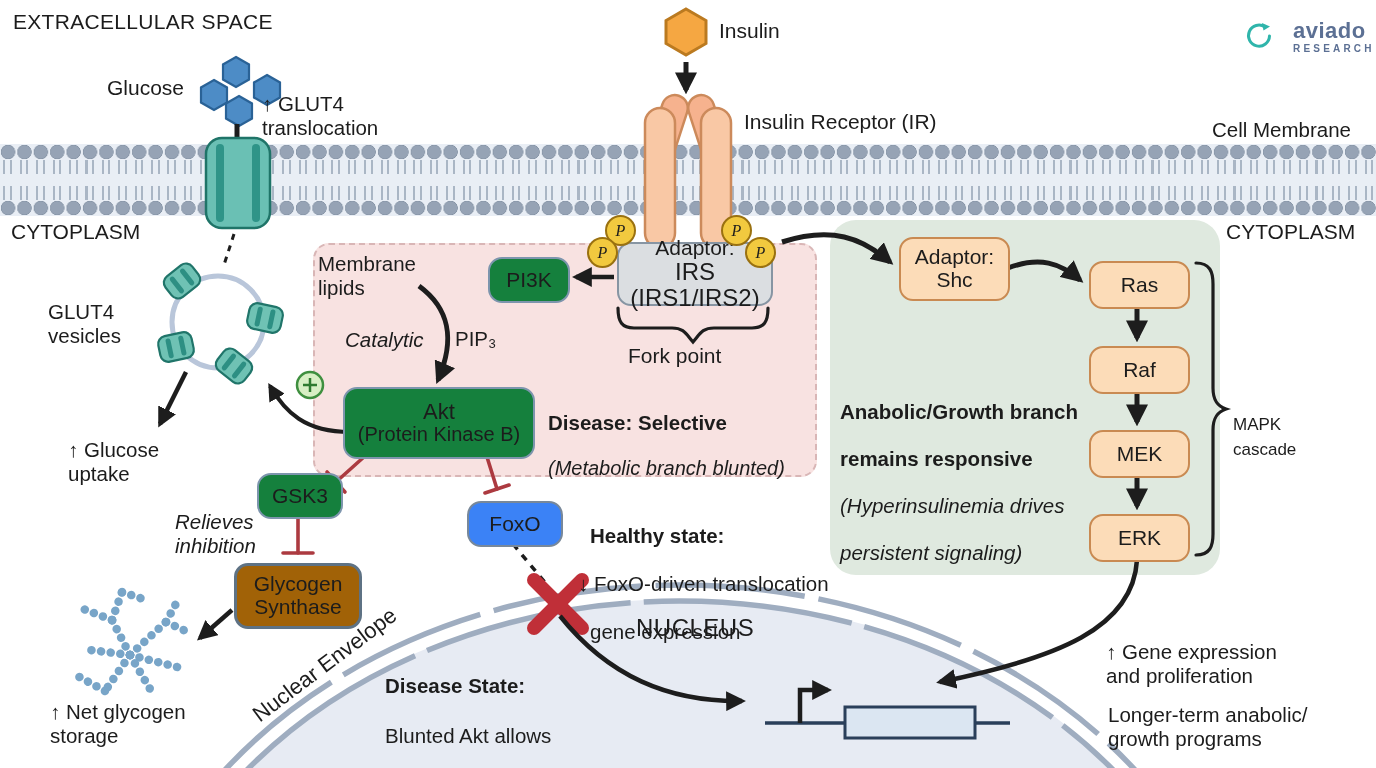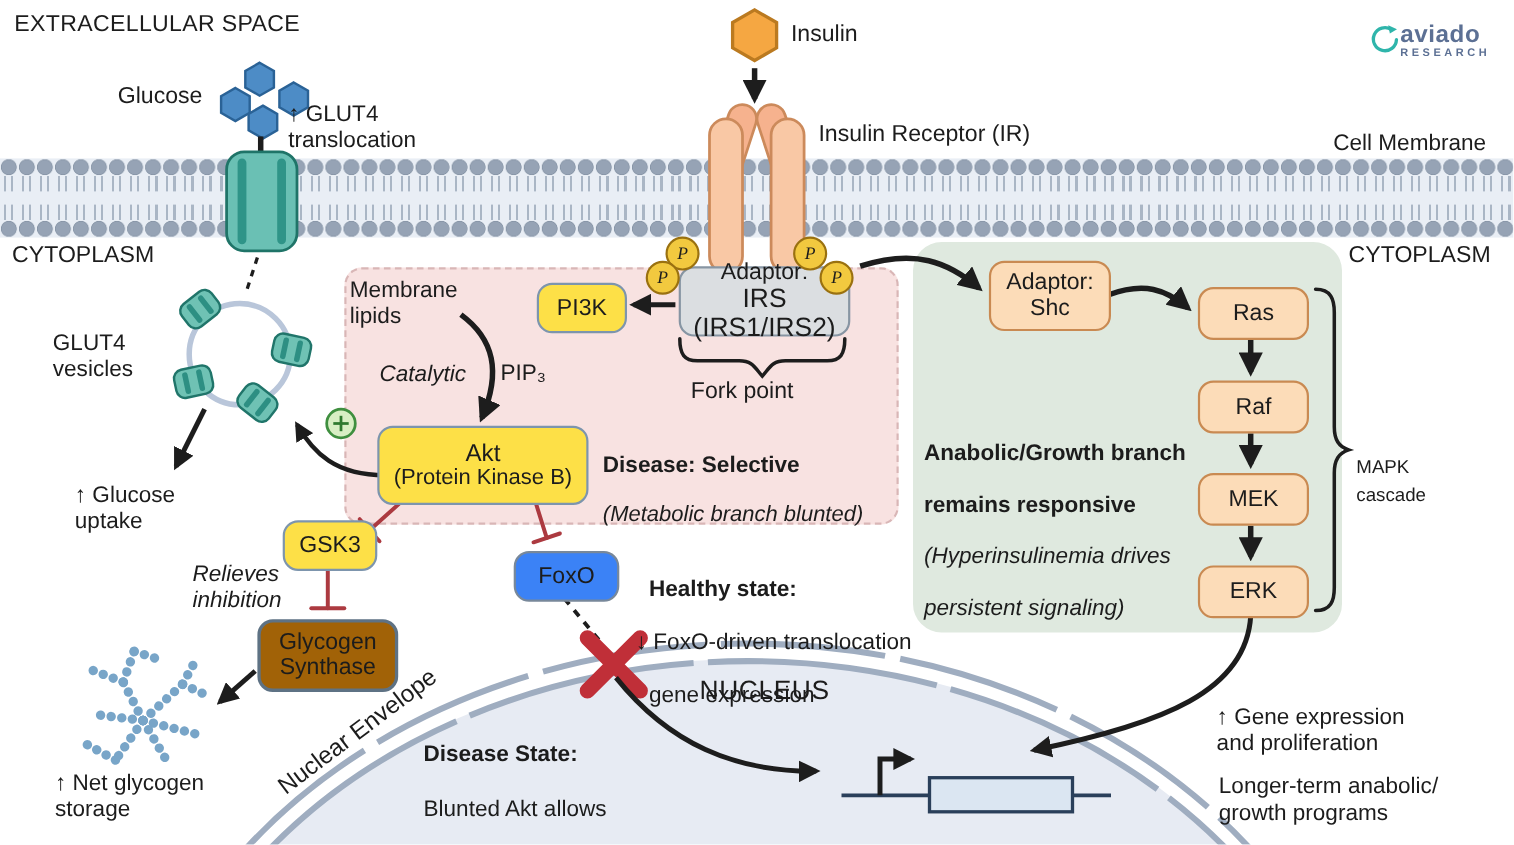--- a/index.html
+++ b/index.html
@@ -11,35 +11,35 @@
   #growth-panel{left:830px;top:220px;width:390px;height:355px;background:#dfe9df;border-radius:26px;}
   #membrane{position:absolute;left:0;top:144px;width:1376px;height:72px;background:#e9eef5;z-index:1;}
   .mem-heads{position:absolute;left:0;width:100%;height:16px;
       background-image:radial-gradient(circle at 8px 8px,#96a3b5 6.2px,#8492a4 6.9px,rgba(0,0,0,0) 7.5px);
       background-size:16.4px 16px;}
   .mem-tails{position:absolute;left:0;width:100%;height:14px;
       background-image:repeating-linear-gradient(90deg,rgba(0,0,0,0) 0 3.5px,#aab6c5 3.5px 5.5px,rgba(0,0,0,0) 5.5px 10px,#aab6c5 10px 12px,rgba(0,0,0,0) 12px 16.4px);}
   #overlay{position:absolute;left:0;top:0;z-index:2;}
   .box{position:absolute;z-index:3;display:flex;flex-direction:column;align-items:center;justify-content:center;
       text-align:center;border-radius:14px;line-height:1.08;font-size:21px;}
-  .box.blue{background:#fde047;border:2.5px solid #7d95ad;}
+  .box.blue{background:#15803d;border:2.5px solid #7d95ad;}
   .box.grayb{background:#dbdee1;border:2.5px solid #8795a3;}
   .box.grayl{background:#3b82f6;border:2.5px solid #78889a;}
   .box.grayd{background:#a16207;border:3px solid #5e7284;}
   .box.orange{background:#fcdcb8;border:2.5px solid #c98a52;}
   .box .sm{font-size:24px;}
   .lbl{position:absolute;z-index:3;font-size:20.5px;white-space:pre-line;}
   .ctr{}
   .b{font-weight:bold;}
   .i{font-style:italic;}
   .pcircle{position:absolute;z-index:4;width:27px;height:27px;border-radius:50%;background:#f2c93f;
       border:2.5px solid #9a7110;display:flex;align-items:center;justify-content:center;
       font-family:"Liberation Serif","DejaVu Serif",serif;font-style:italic;font-size:16px;}
   #brand{position:absolute;left:1243px;top:20px;z-index:3;display:flex;align-items:flex-start;}
-  #brand .txt{display:flex;flex-direction:column;line-height:1;}
+  #brand .txt{display:flex;flex-direction:column;line-height:1;margin-left:20px;}
   #brand .name{font-size:22px;font-weight:bold;color:#5c7094;letter-spacing:.5px;}
   #brand .sub{font-size:10px;font-weight:bold;color:#5c7094;letter-spacing:3.2px;margin-top:2px;}
 </style>
 </head>
 <body>
 
 <div id="canvas">
 
   <div id="metabolic-panel" class="panel"></div>
   <div id="growth-panel" class="panel"></div>

